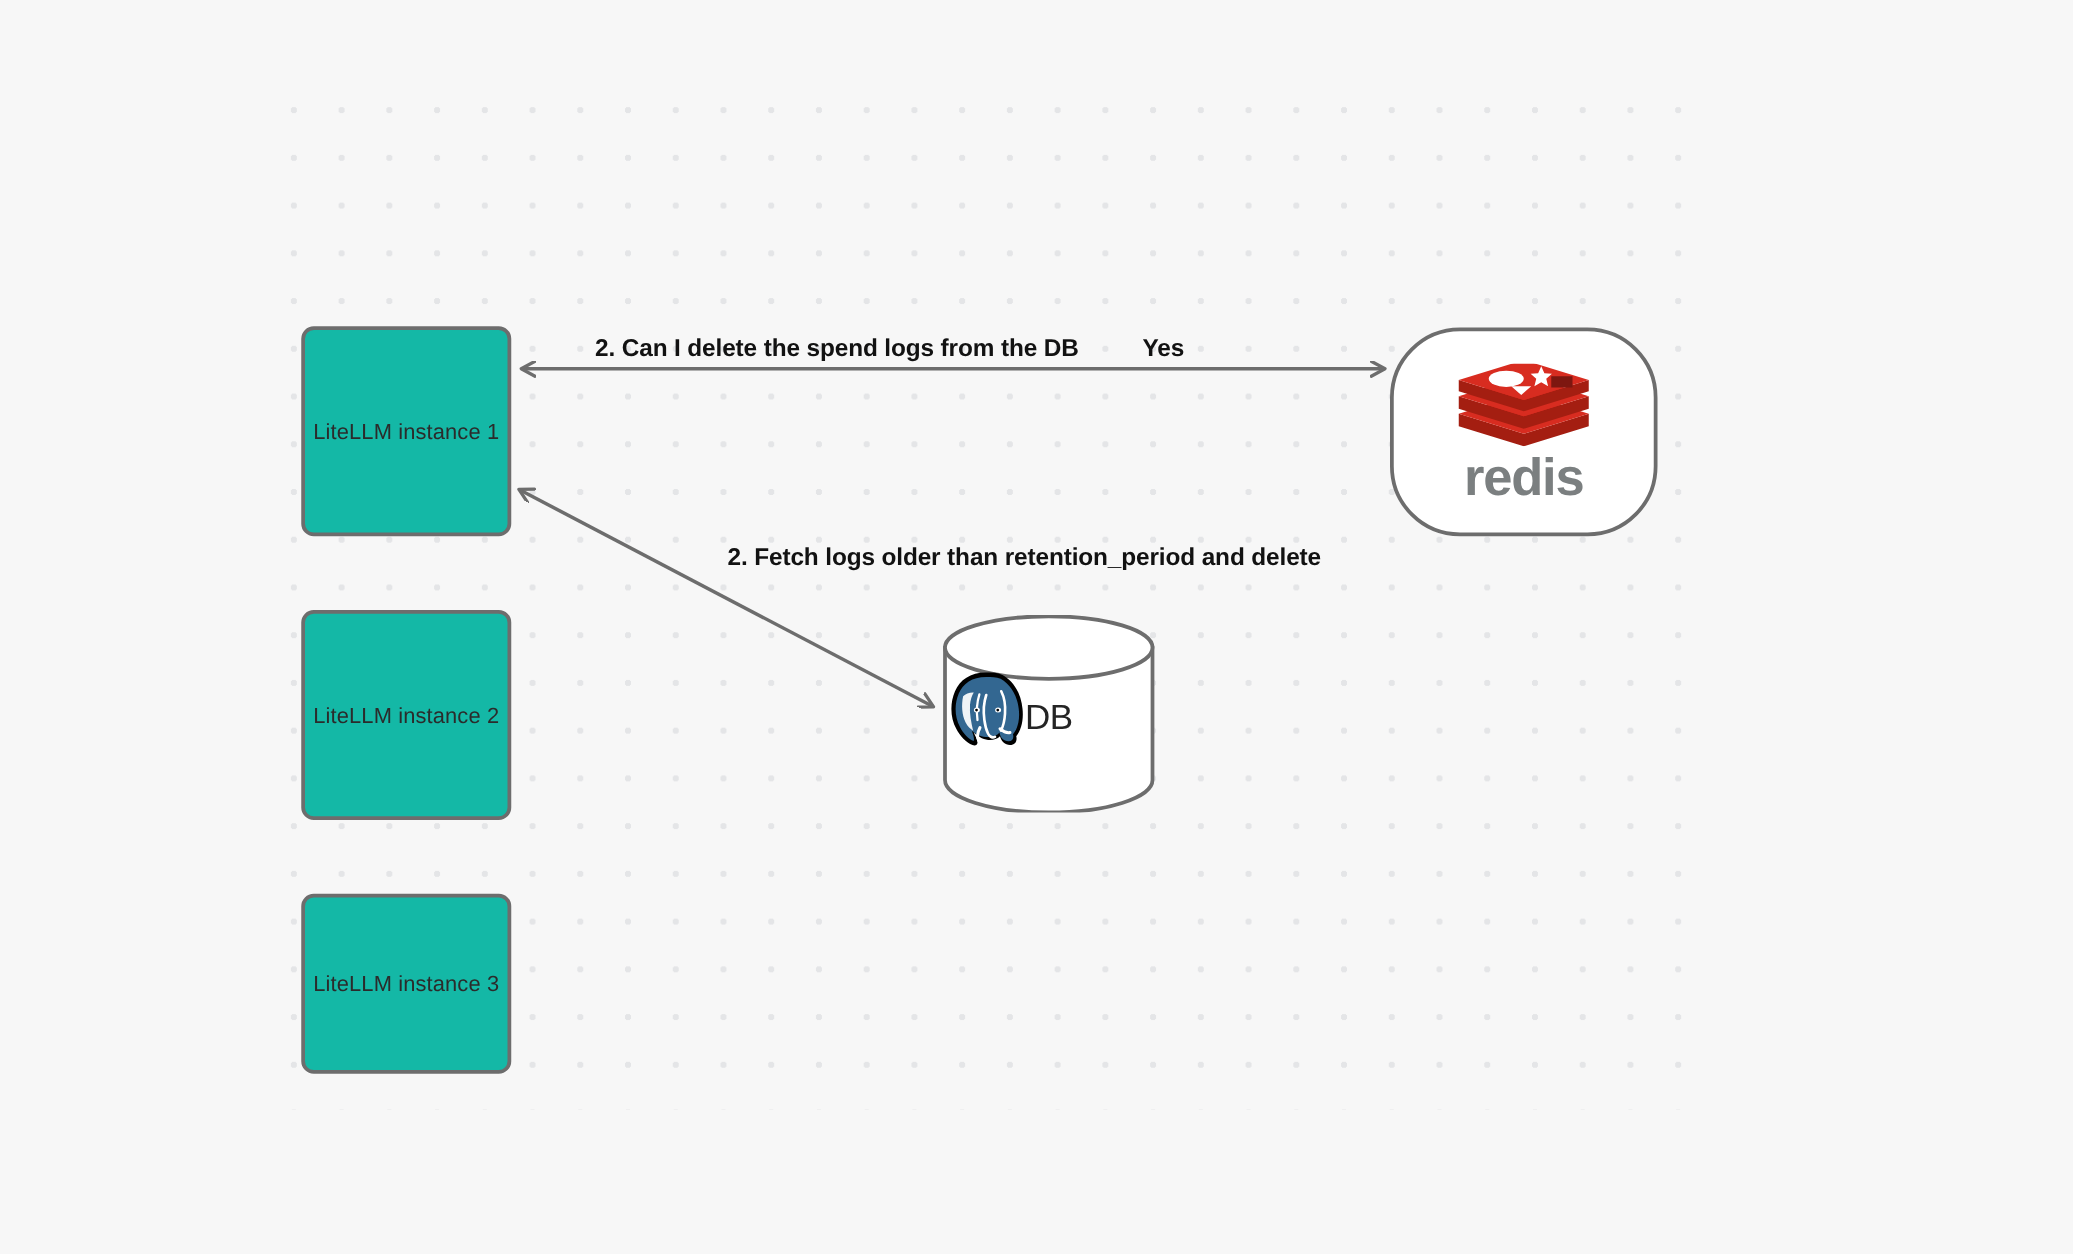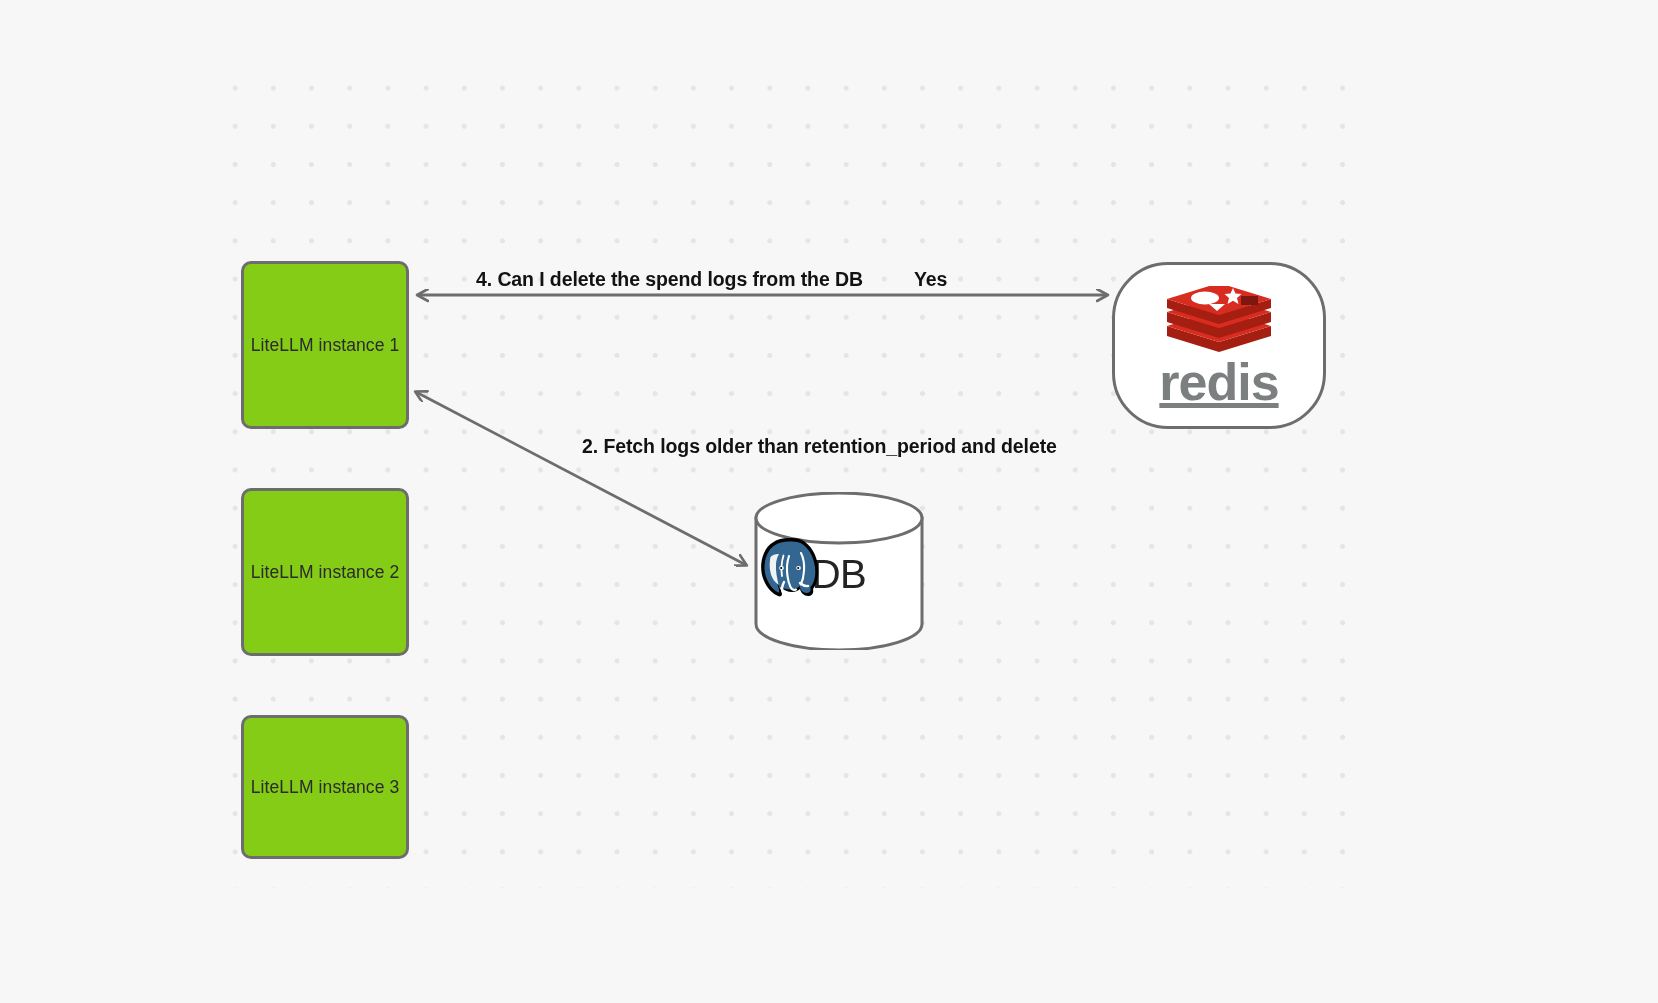--- a/index.html
+++ b/index.html
@@ -22,21 +22,21 @@
     left: 205px;
     top: 58px;
     width: 1155px;
     height: 830px;
     background-image: radial-gradient(circle, #e4e5e7 2.4px, transparent 2.6px);
     background-size: 38.2px 38.2px;
     background-position: 11px 11px;
   }
   .node-box {
     position: absolute;
-    background: #84cc16;
+    background: #14b8a6;
     border: 3px solid #6d6d6d;
     border-radius: 10px;
     display: flex;
     align-items: center;
     justify-content: center;
   }
   .node-label {
     font-size: 17.5px;
     color: #2b2b2b;
     font-family: "Liberation Sans", sans-serif;
@@ -56,47 +56,46 @@
     border-radius: 56px;
     display: flex;
     flex-direction: column;
     align-items: center;
     justify-content: center;
   }
   #redis-logo-wrap { display: flex; flex-direction: column; align-items: center; margin-top: 2px; }
   .redis-word {
     font-family: "Liberation Sans", sans-serif;
     font-weight: bold;
-    font-size: 52px;
+    font-size: 42px;
     color: #7b7f80;
     letter-spacing: -1px;
     line-height: 1;
     margin-top: 4px;
-    text-decoration: underline;
   }
 
   
   #db-node {
     position: absolute;
     left: 753px; top: 492px;
     width: 172px; height: 158px;
   }
   #db-node svg { position: absolute; left: 0; top: 0; }
   #db-inner {
     position: absolute;
     left: 0; top: 42px;
     width: 172px; height: 80px;
     display: flex;
     align-items: center;
     justify-content: center;
     gap: 0px;
   }
   .db-text {
     font-family: "Liberation Sans", sans-serif;
-    font-size: 40px;
+    font-size: 28px;
     color: #242424;
     letter-spacing: -0.5px;
   }
 
   
   #edges { position: absolute; left: 0; top: 0; width: 1658px; height: 1003px; }
 
   .edge-label {
     position: absolute;
     font-family: "Liberation Sans", sans-serif;
@@ -127,21 +126,21 @@
       </marker>
     </defs>
 
       redis --&gt;
     <line x1="418" y1="295" x2="1107" y2="295" stroke="#6d6d6d" stroke-width="2.8" marker-start="url(#ah-start)" marker-end="url(#ah-end)"></line>
 
       LiteLLM instance 1 --&gt;
     <line x1="746" y1="565" x2="416" y2="392" stroke="#6d6d6d" stroke-width="2.8" marker-start="url(#ah-start)" marker-end="url(#ah-end)"></line>
   </svg>
 
-  <div class="edge-label" id="label-1">4.  Can I delete the spend logs from the DB</div>
+  <div class="edge-label" id="label-1">2.  Can I delete the spend logs from the DB</div>
   <div class="edge-label" id="label-1b">Yes</div>
   <div class="edge-label" id="label-2">2.  Fetch logs older than retention_period and delete</div>
 
   <div class="node-box" id="llm1">
     <span class="node-label">LiteLLM instance 1</span>
   </div>
 
   <div class="node-box" id="llm2">
     <span class="node-label">LiteLLM instance 2</span>
   </div>

